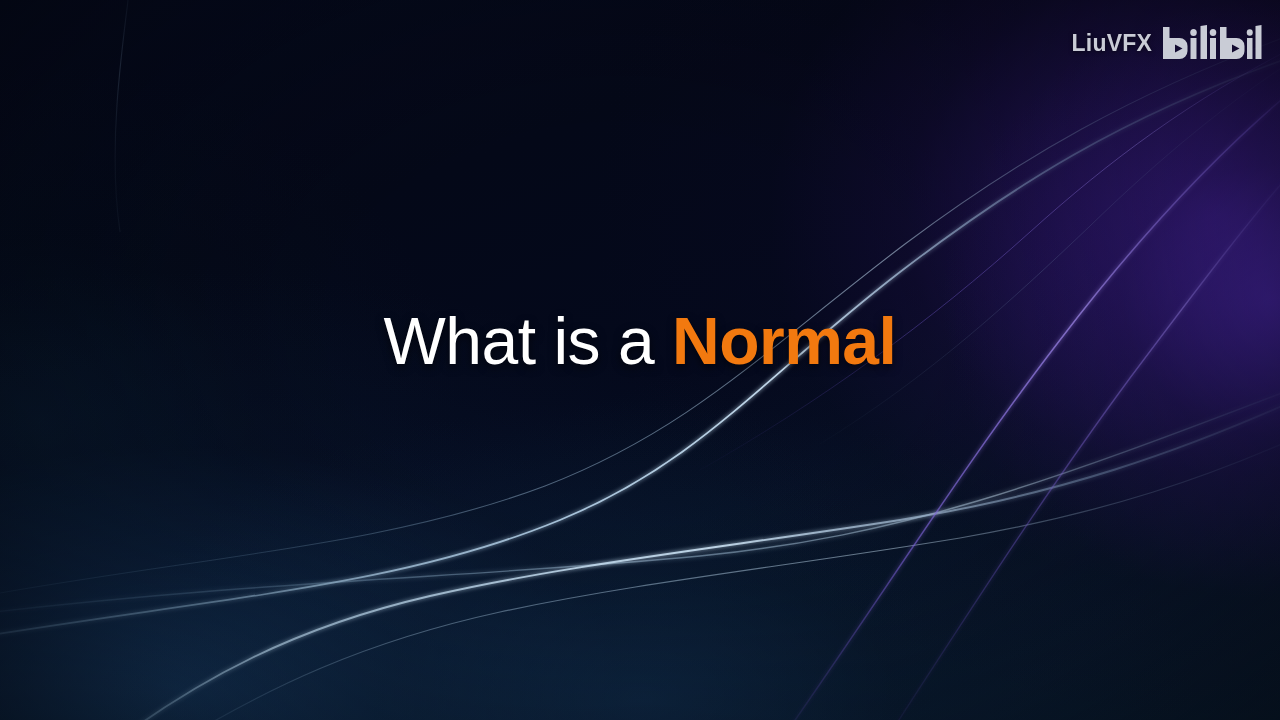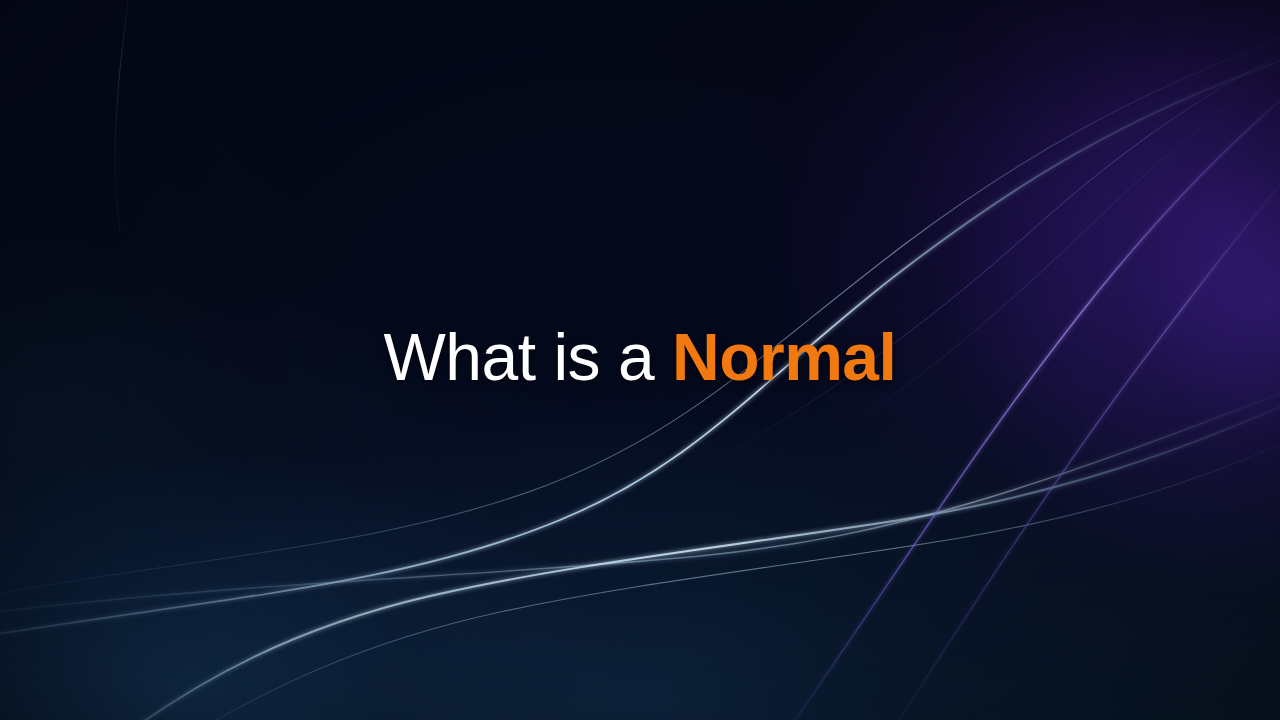--- a/index.html
+++ b/index.html
@@ -87,21 +87,21 @@
   #lines {
     position:absolute; inset:0;
     width:1280px; height:720px;
     pointer-events:none;
   }
 
   
   #title-block {
     position:absolute;
     left:0; right:0;
-    top:324px;
+    top:308px;
     text-align:center;
     white-space:nowrap;
     z-index:5;
   }
   #title-line {
     font-size:66px;
     line-height:1.0;
     letter-spacing:-0.5px;
     text-shadow:0 3px 9px rgba(0,0,0,0.62);
   }
@@ -205,14 +205,43 @@
 
     <path d="M 820 444 C 930 376, 1010 302, 1090 226 C 1160 158, 1230 100, 1300 56" fill="none" stroke="url(#gFaint)" stroke-width="0.9"></path>
   </svg>
 
   <div class="bg-layer" id="bg-vignette"></div>
 
   <div id="title-block">
     <div id="title-line"><span class="t-plain">What is a </span><span class="t-accent">Normal</span></div>
   </div>
 
+  <div id="watermark">
+    <span id="wm-text">LiuVFX</span>
+
+    <svg id="wm-logo" width="100" height="38" viewBox="0 0 200 76">
+      <g fill="#c9ccd6">
+
+        <path d="M2 6 h13 v64 h-13 z"></path>
+        <path d="M13 28 h22 a16 16 0 0 1 16 16 v10 a16 16 0 0 1 -16 16 h-22 z
+                 M26 41 v16 l15 -8 z" fill-rule="evenodd"></path>
+
+        <path d="M57 28 h12 v42 h-12 z"></path>
+        <ellipse cx="63" cy="17" rx="6.5" ry="7"></ellipse>
+
+        <path d="M77 4 l13 -2 v68 h-13 z"></path>
+
+        <path d="M96 28 h12 v42 h-12 z"></path>
+        <ellipse cx="102" cy="17" rx="6.5" ry="7"></ellipse>
+
+        <path d="M116 6 h13 v64 h-13 z"></path>
+        <path d="M127 28 h22 a16 16 0 0 1 16 16 v10 a16 16 0 0 1 -16 16 h-22 z
+                 M140 41 v16 l15 -8 z" fill-rule="evenodd"></path>
+
+        <path d="M170 28 h11 v42 h-11 z"></path>
+        <ellipse cx="175.5" cy="17" rx="6" ry="6.5"></ellipse>
+
+        <path d="M187 4 l12 -2 v68 h-12 z"></path>
+      </g>
+    </svg>
+  </div>
 
 </div>
 
 </body></html>

